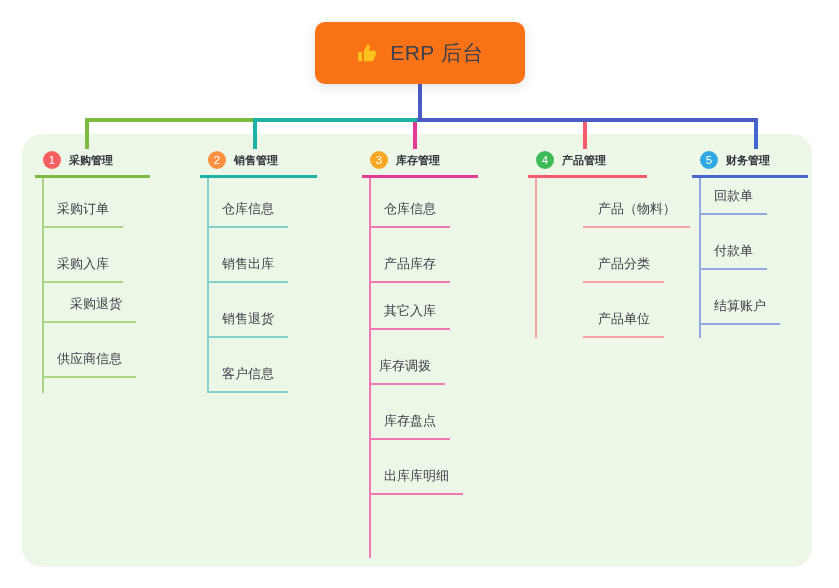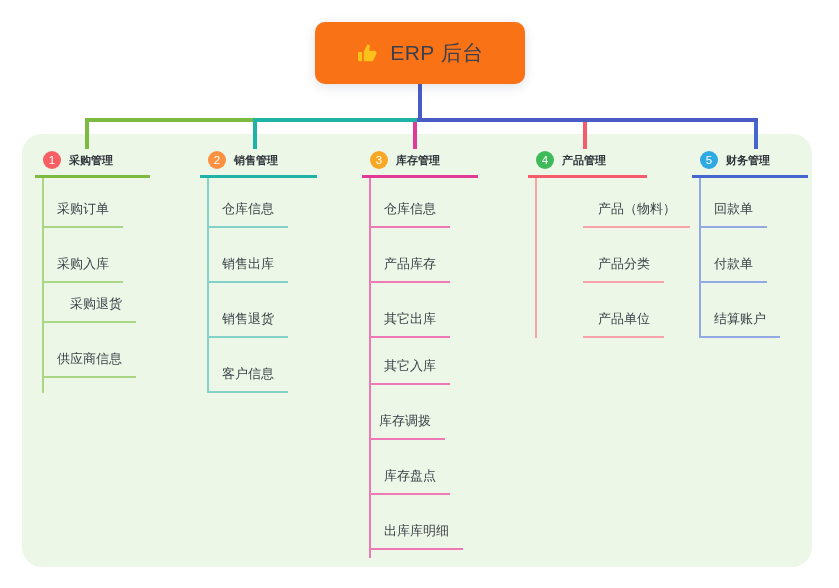--- a/index.html
+++ b/index.html
@@ -96,23 +96,20 @@
       <span class="branch-title">库存管理</span>
     </div>
     <div class="rail" style="left: 369px; top: 178px; height: 380px; background: rgb(239, 121, 181);"></div>
     <div class="children" style="left: 369px; top: 178px;">
           <div class="child" style="height: 50px; border-bottom-color: rgb(239, 121, 181);">
     <span class="child-label">仓库信息</span>
   </div>
           <div class="child" style="height: 55px; border-bottom-color: rgb(239, 121, 181);">
     <span class="child-label">产品库存</span>
   </div>
-          <div class="child" style="height: 55px; border-bottom-color: rgb(239, 121, 181);">
-    <span class="child-label">其它出库</span>
-  </div>
           <div class="child" style="height: 47px; border-bottom-color: rgb(239, 121, 181);">
     <span class="child-label">其它入库</span>
   </div>
           <div class="child" style="height: 55px; border-bottom-color: rgb(239, 121, 181); padding-left: 10px;">
     <span class="child-label">库存调拨</span>
   </div>
           <div class="child" style="height: 55px; border-bottom-color: rgb(239, 121, 181);">
     <span class="child-label">库存盘点</span>
   </div>
           <div class="child" style="height: 55px; border-bottom-color: rgb(239, 121, 181);">
@@ -138,21 +135,21 @@
   </div>
         </div>
   </div>
       <div class="branch">
     <div class="branch-header" style="left: 692px; top: 145px; width: 116px; height: 33px; border-bottom-color: rgb(69, 102, 207);">
       <span class="badge" style="background: rgb(47, 169, 225);">5</span>
       <span class="branch-title">财务管理</span>
     </div>
     <div class="rail" style="left: 699px; top: 178px; height: 160px; background: rgb(147, 169, 226);"></div>
     <div class="children" style="left: 699px; top: 178px;">
-          <div class="child" style="height: 50px; border-bottom-color: rgb(147, 169, 226);">
+          <div class="child" style="height: 37px; border-bottom-color: rgb(147, 169, 226);">
     <span class="child-label">回款单</span>
   </div>
           <div class="child" style="height: 55px; border-bottom-color: rgb(147, 169, 226);">
     <span class="child-label">付款单</span>
   </div>
           <div class="child" style="height: 55px; border-bottom-color: rgb(147, 169, 226);">
     <span class="child-label">结算账户</span>
   </div>
         </div>
   </div>

